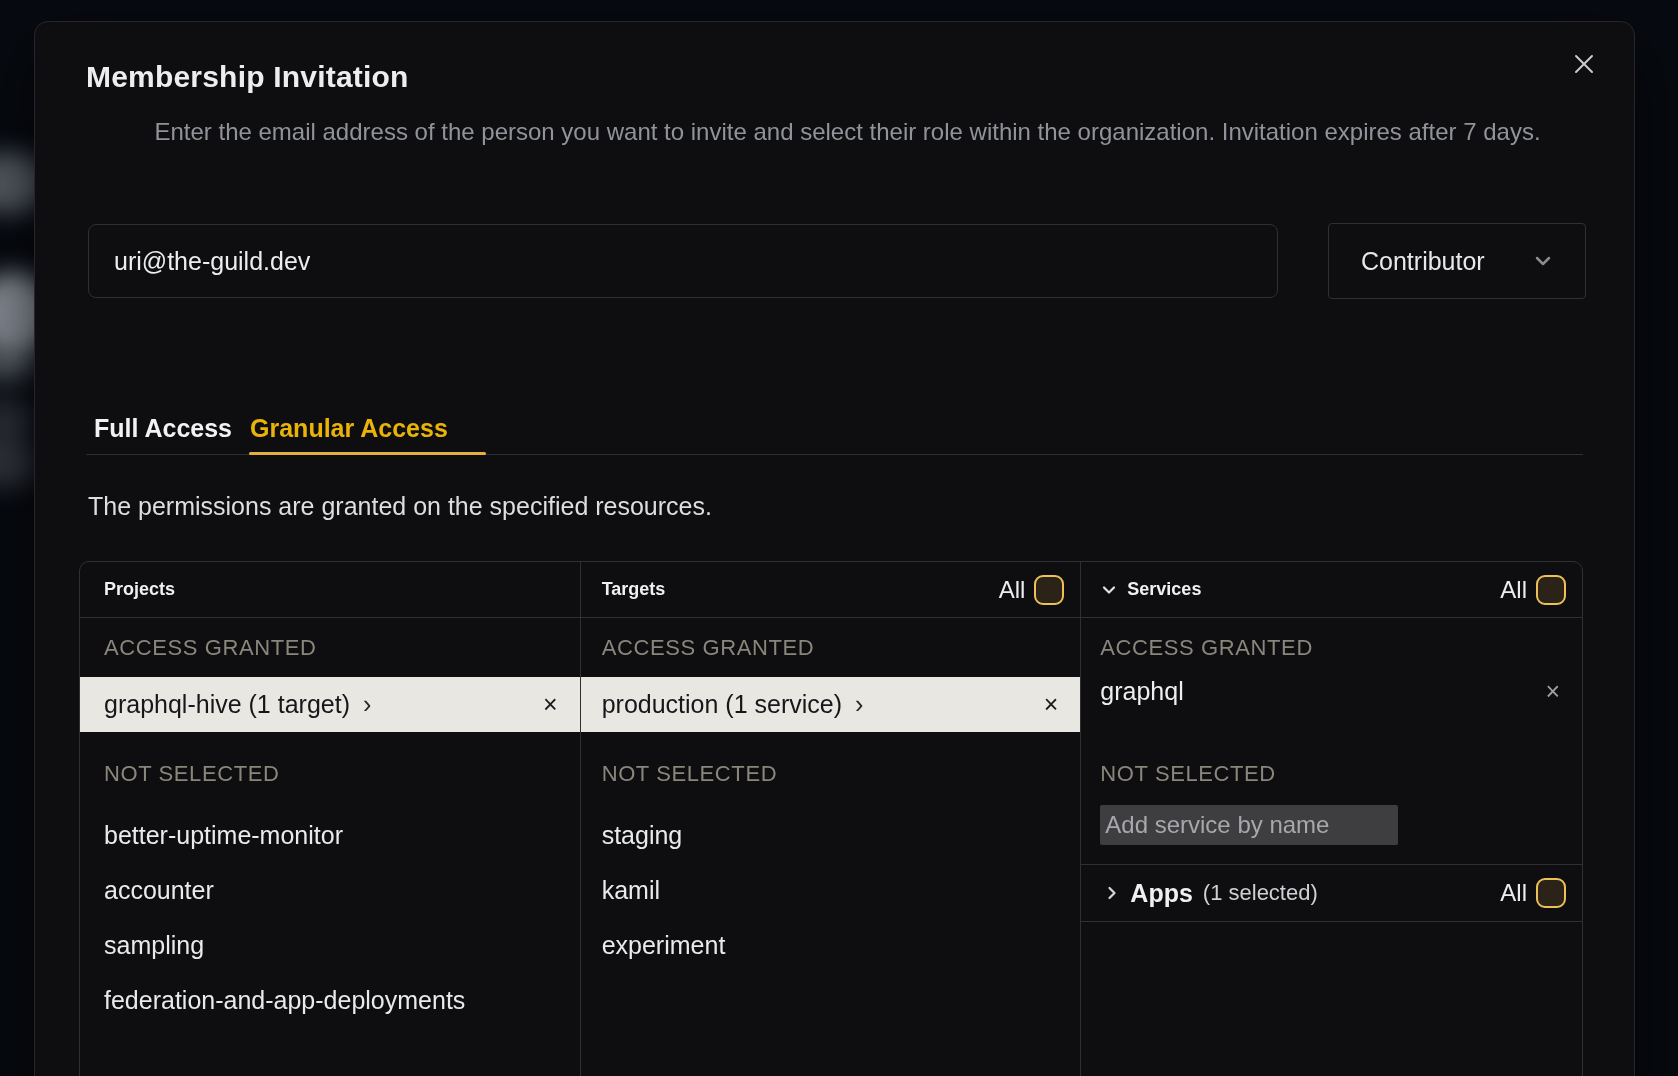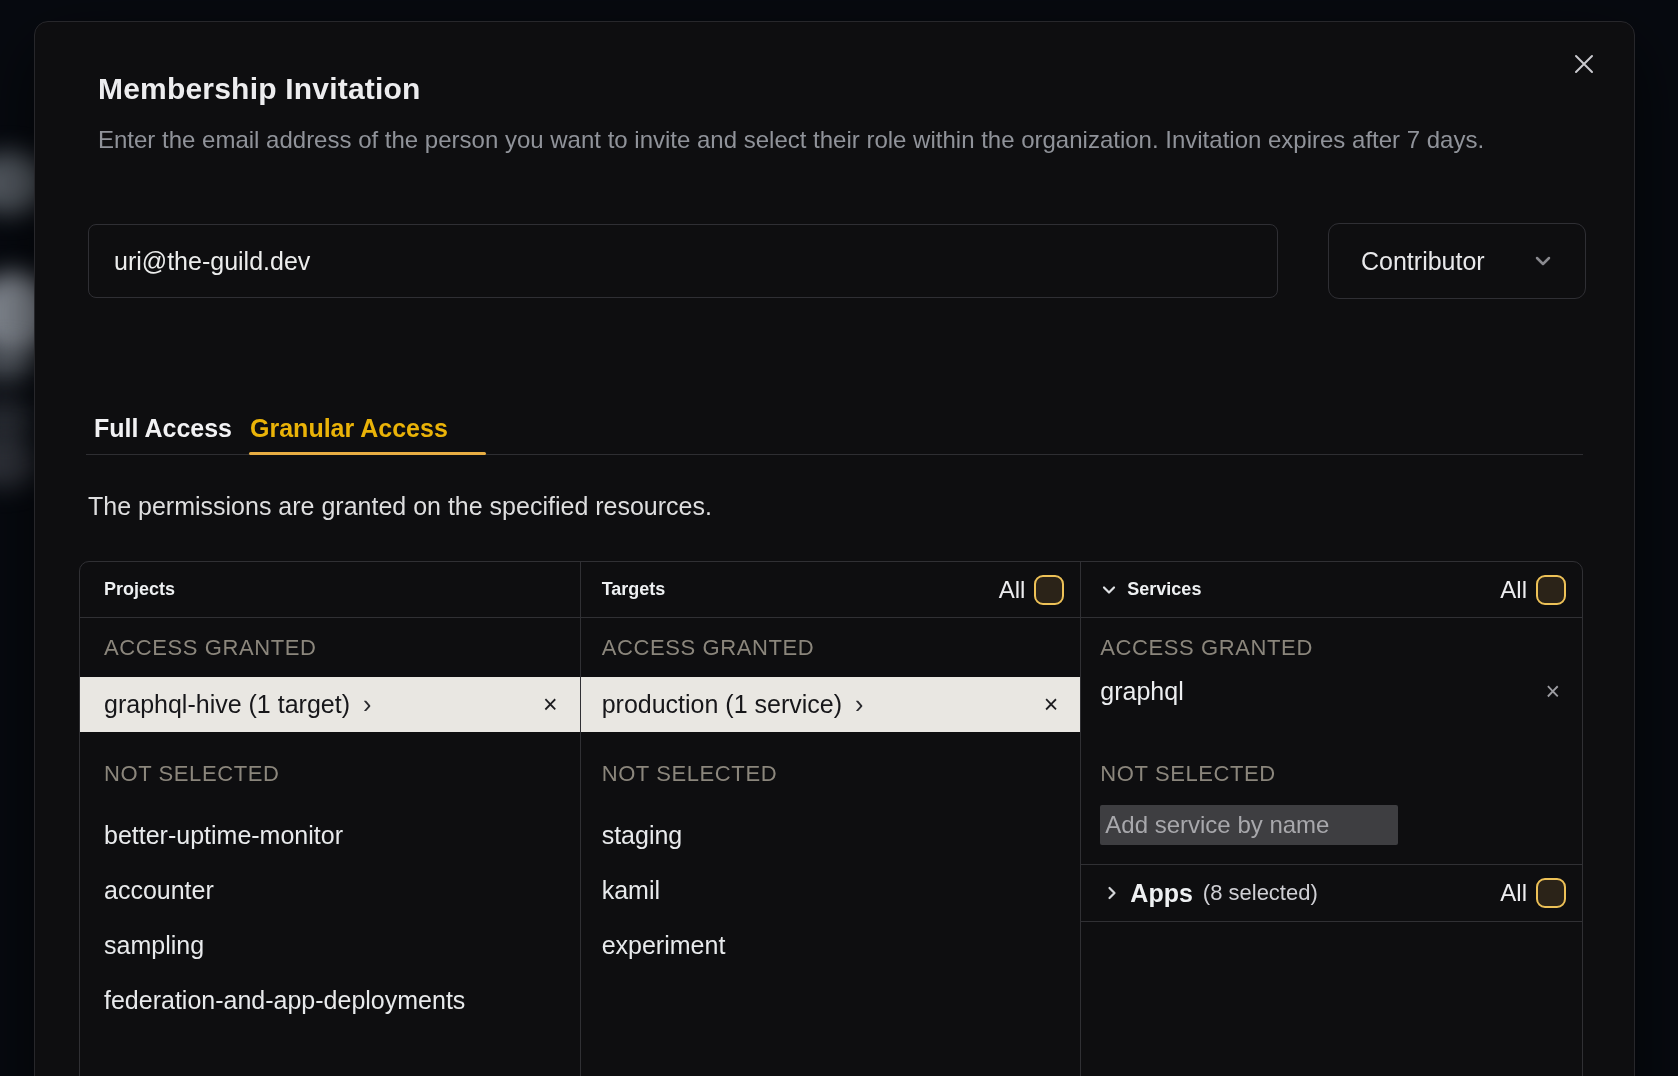--- a/index.html
+++ b/index.html
@@ -40,21 +40,21 @@
     font-size:24px;line-height:40px;color:#90939a;
   }
   .email-input{
     position:absolute;left:53px;top:202px;width:1190px;height:74px;
     background:transparent;border:1px solid #2f2f34;border-radius:8px;
     color:#eceded;font-size:25px;padding:0 20px 0 25px;outline:none;
     font-family:inherit;
   }
   .role-select{
     position:absolute;left:1293px;top:201px;width:258px;height:76px;
-    border:1px solid #2f2f34;border-radius:11px;background:transparent;
+    border:1px solid #2f2f34;border-radius:4px;background:transparent;
     display:flex;align-items:center;padding:0 30px 0 32px;cursor:pointer;
   }
   .role-select .role-value{font-size:25px;color:#e8e8ea;}
   .role-select .sel-chevron{margin-left:auto;color:#8a8a8f;display:flex;}
 
   .tabs{position:absolute;left:59px;top:392px;display:flex;gap:18px;}
   .tab{font-size:25px;font-weight:600;cursor:pointer;}
   .tab-full{color:#f2f2f4;}
   .tab-granular{color:#eab308;}
   .tabs-divider{position:absolute;left:51px;top:432px;width:1497px;height:1px;background:#2e2e32;}
@@ -145,23 +145,23 @@
 <div class="modal">
 
   <button class="close-btn">
     <span style="display:flex;">
       <svg width="22" height="22" viewBox="0 0 22 22">
           <path d="M3 3 L19 19 M19 3 L3 19" stroke="currentColor" stroke-width="2" fill="none" stroke-linecap="round"></path>
         </svg>
     </span>
   </button>
 
-  <h1 class="title" style="margin:12px;">Membership Invitation</h1>
-
-  <p class="desc" style="margin:12px;">Enter the email address of the person you want to invite and select their role within the organization. Invitation expires after 7 days.</p>
+  <h1 class="title" style="margin:0;">Membership Invitation</h1>
+
+  <p class="desc" style="margin:4px;text-align:center;">Enter the email address of the person you want to invite and select their role within the organization. Invitation expires after 7 days.</p>
 
   <input class="email-input" type="text" value="uri@the-guild.dev" style="">
 
   <div class="role-select">
     <span class="role-value">Contributor</span>
     <span class="sel-chevron">
       <svg width="24" height="24" viewBox="0 0 24 24">
           <path d="M6 9 L12 15 L18 9" stroke="currentColor" stroke-width="2.5" fill="none" stroke-linecap="round" stroke-linejoin="round"></path>
         </svg>
     </span>
@@ -241,21 +241,21 @@
       <div class="svc-add-wrap">
         <input class="svc-add-input" type="text" placeholder="Add service by name" style="">
       </div>
       <div class="apps-row">
         <span class="apps-chevron">
           <svg width="16" height="16" viewBox="0 0 16 16">
               <path d="M5.5 3 L10.5 8 L5.5 13" stroke="currentColor" stroke-width="2.2" fill="none" stroke-linecap="round" stroke-linejoin="round"></path>
             </svg>
         </span>
         <span class="apps-title">Apps</span>
-        <span class="apps-count">(8 selected)</span>
+        <span class="apps-count">(1 selected)</span>
         <span class="all-group">
           <span class="all-label">All</span>
           <span class="all-checkbox"></span>
         </span>
       </div>
     </div>
 
   </div>
 </div>
 

